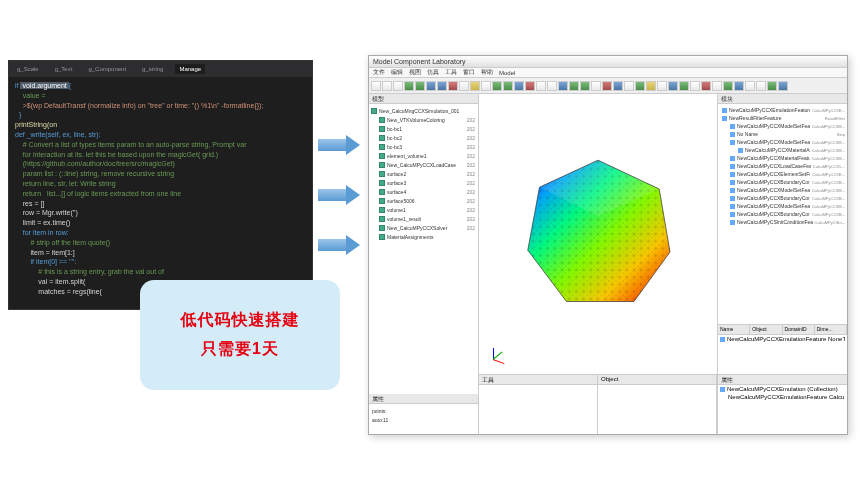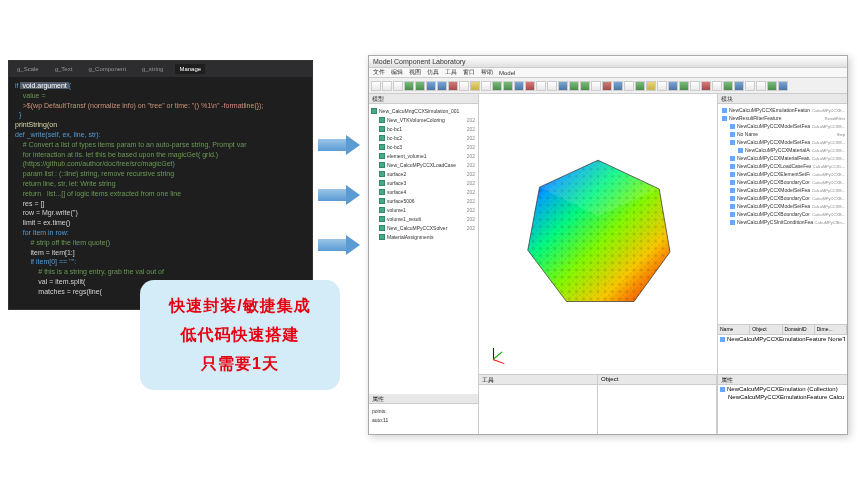--- a/index.html
+++ b/index.html
@@ -122,21 +122,20 @@
       <div class="arrow-body"></div>
       <div class="arrow-head"></div>
     </div>
   <div class="arrow">
       <div class="arrow-body"></div>
       <div class="arrow-head"></div>
     </div>
 </div>
 
 <div class="callout">
-  <div class="callout-line">快速封装/敏捷集成</div>
   <div class="callout-line">低代码快速搭建</div>
   <div class="callout-line">只需要1天</div>
 </div>
 
 <div class="app">
   <div class="app-title">
     <span class="app-title-text">Model Component Laboratory</span>
   </div>
   <div class="app-menu" id="app-menu">
       <span>文件</span>

